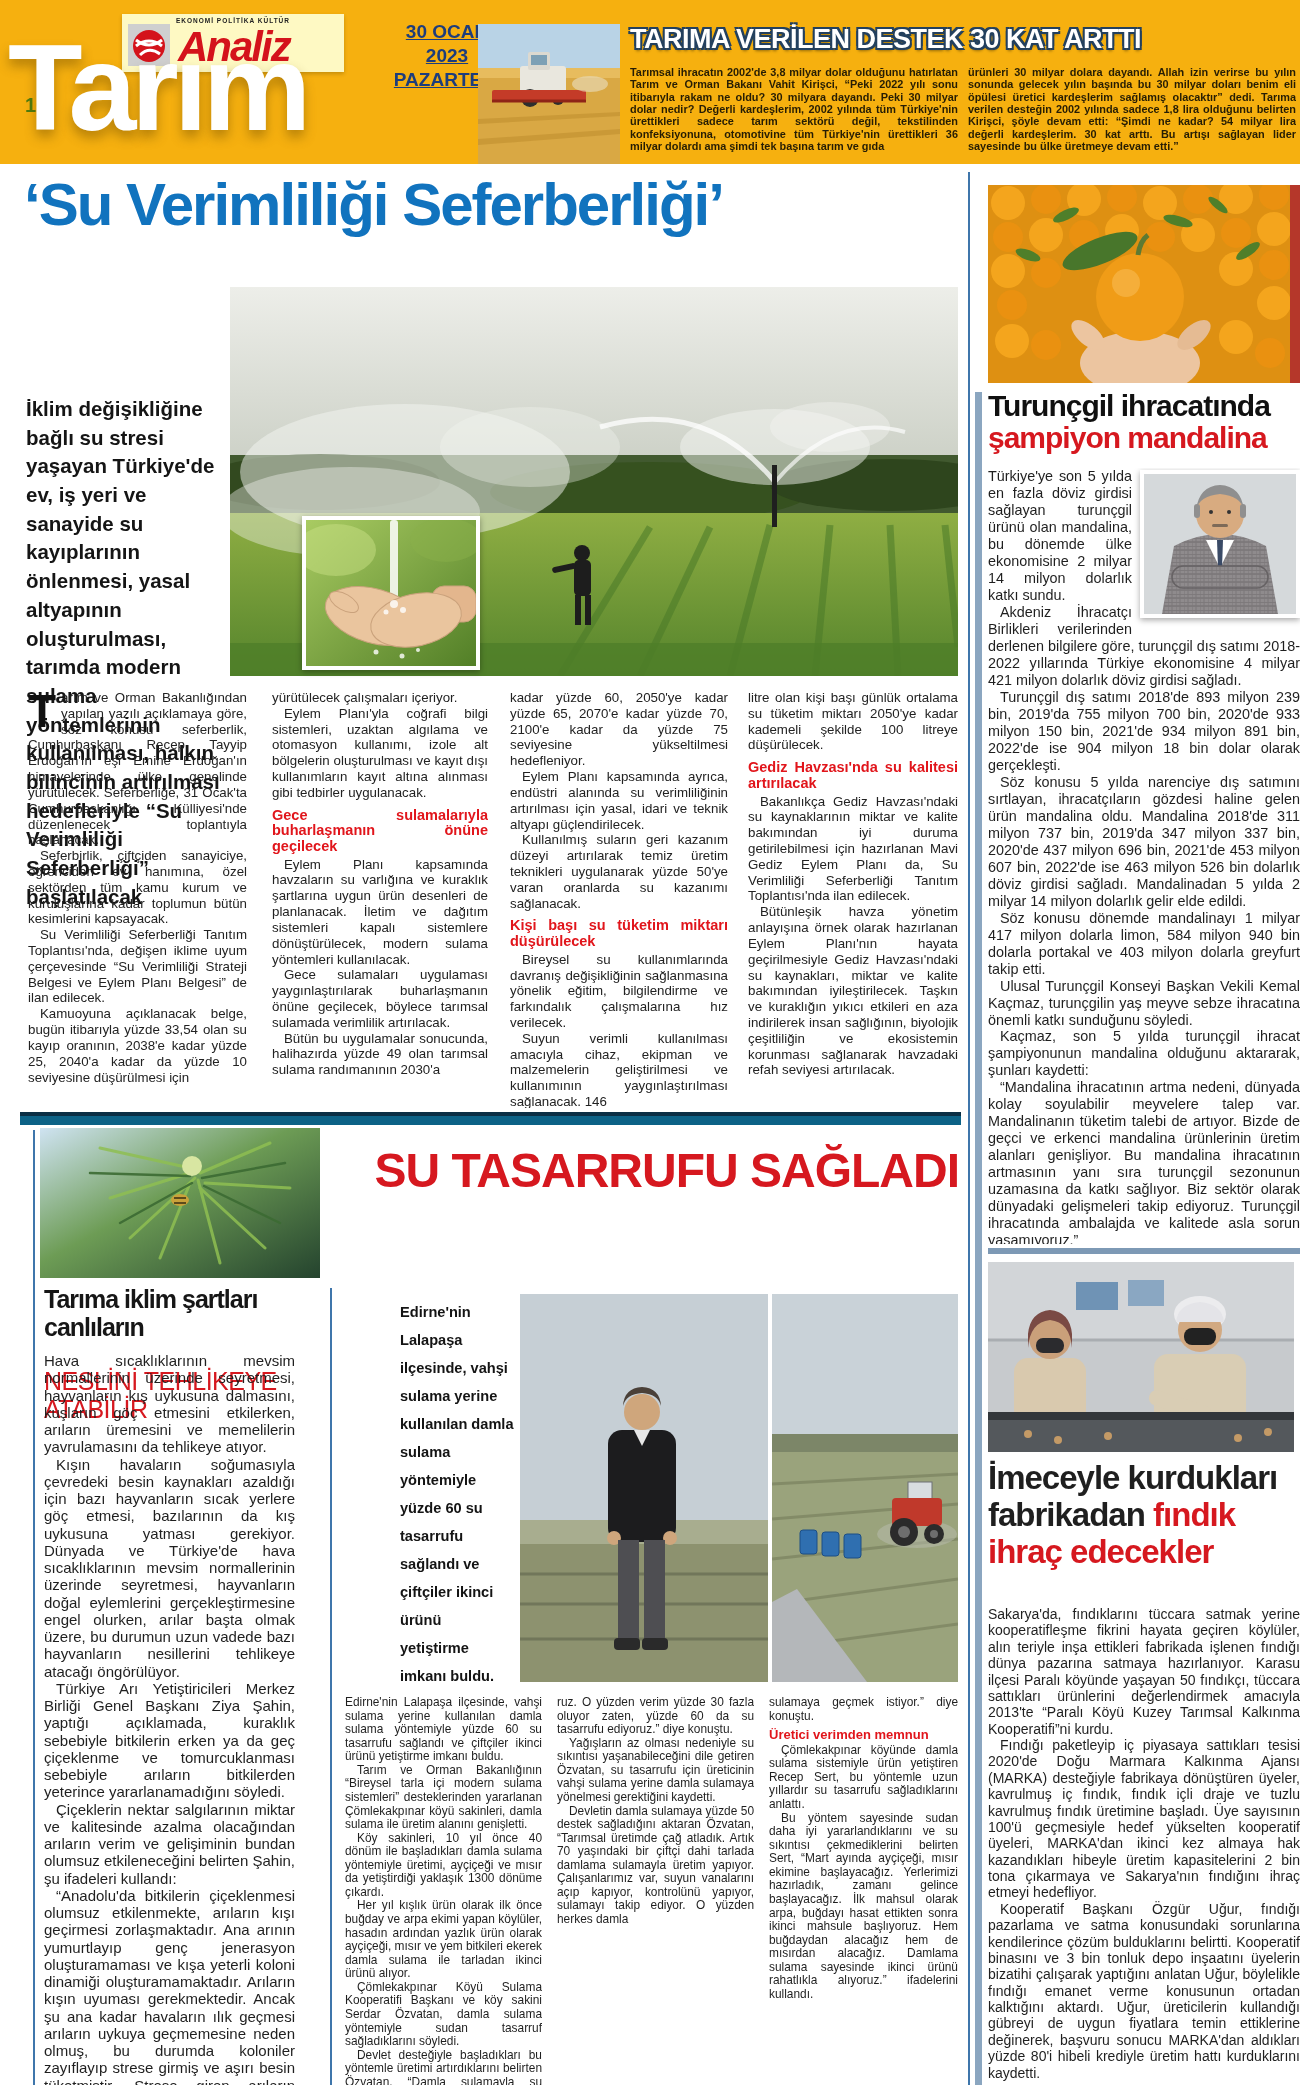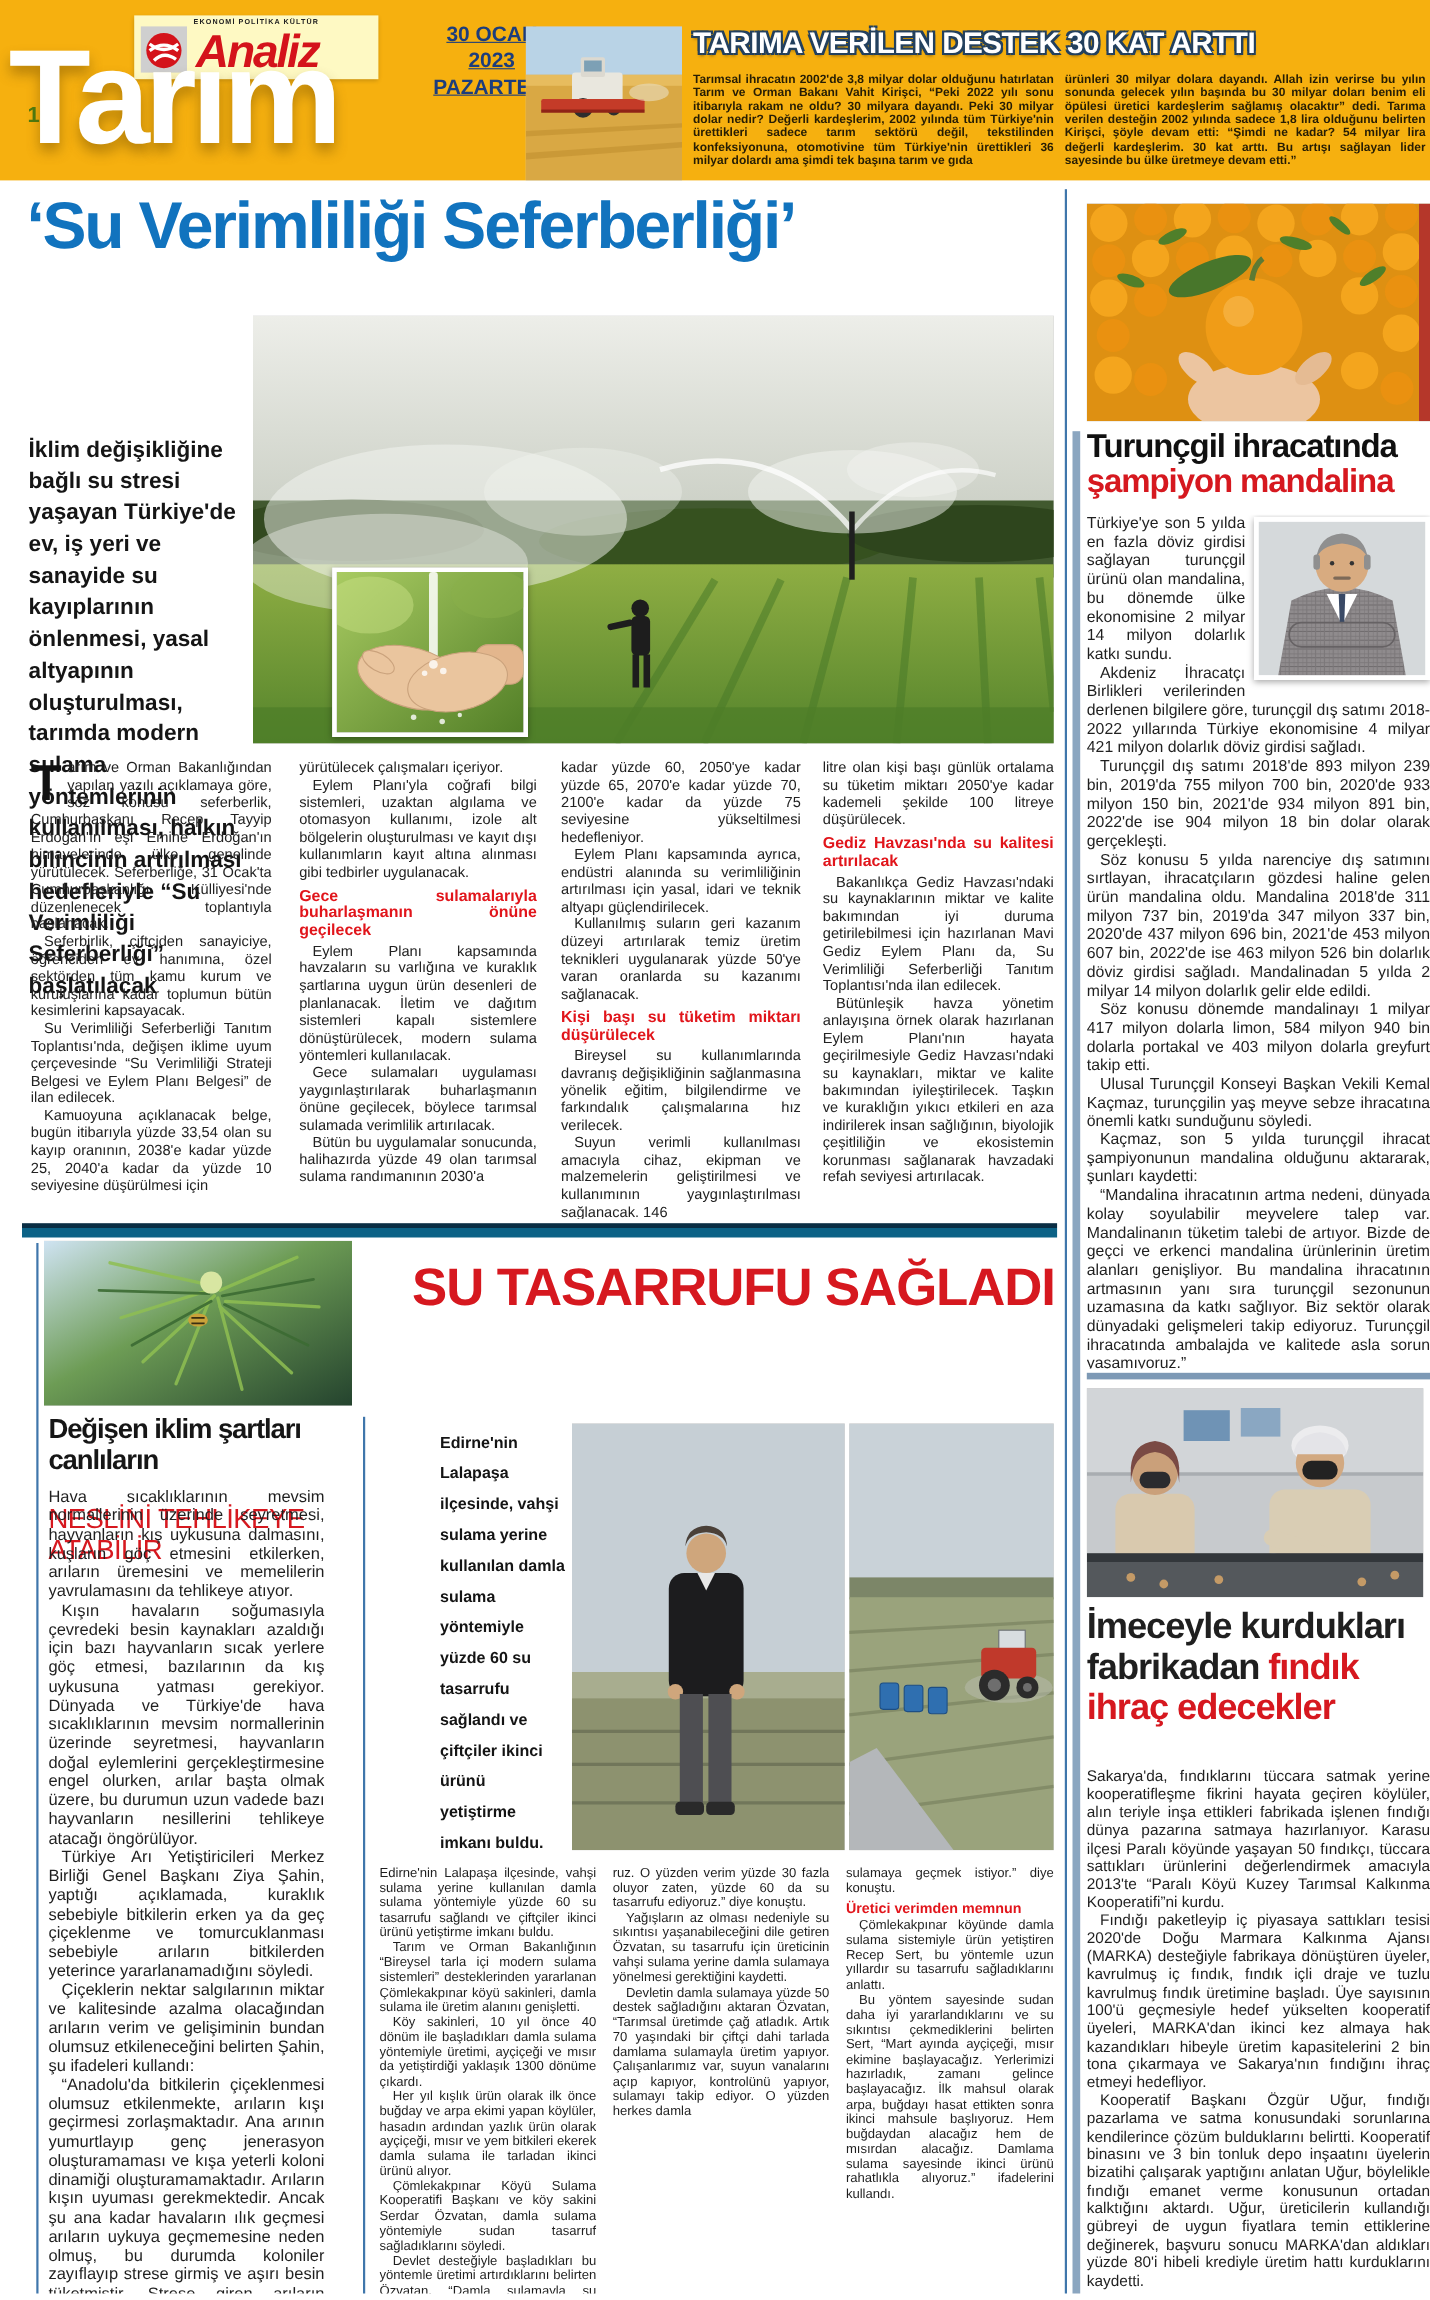--- a/index.html
+++ b/index.html
@@ -389,21 +389,21 @@
           <path d="M162,50 L245,35"></path>
           <path d="M164,58 L240,95"></path>
       </g>
       <circle cx="152" cy="38" r="10" fill="#d8e6a2"></circle>
       <ellipse cx="140" cy="72" rx="9" ry="6" fill="#caa23a"></ellipse>
       <path d="M134,70 h12 M134,75 h12" stroke="#3a2f12" stroke-width="1.6"></path>
     </svg>
   </div>
 
   <div class="abs cl-title">
-    <span class="clt1">Değişen iklim şartları canlıların</span>
+    <span class="clt1">Tarıma iklim şartları canlıların</span>
     <span class="clt2">NESLİNİ TEHLİKEYE ATABİLİR</span>
   </div>
   <div class="abs cl-body">
     <p class="bp">Hava sıcaklıklarının mevsim normallerinin üzerinde seyretmesi, hayvanların kış uykusuna dalmasını, kuşların göç etmesini etkilerken, arıların üremesini ve memelilerin yavrulamasını da tehlikeye atıyor.</p>
     <p class="bp ind">Kışın havaların soğumasıyla çevredeki besin kaynakları azaldığı için bazı hayvanların sıcak yerlere göç etmesi, bazılarının da kış uykusuna yatması gerekiyor. Dünyada ve Türkiye'de hava sıcaklıklarının mevsim normallerinin üzerinde seyretmesi, hayvanların doğal eylemlerini gerçekleştirmesine engel olurken, arılar başta olmak üzere, bu durumun uzun vadede bazı hayvanların nesillerini tehlikeye atacağı öngörülüyor.</p>
     <p class="bp ind">Türkiye Arı Yetiştiricileri Merkez Birliği Genel Başkanı Ziya Şahin, yaptığı açıklamada, kuraklık sebebiyle bitkilerin erken ya da geç çiçeklenme ve tomurcuklanması sebebiyle arıların bitkilerden yeterince yararlanamadığını söyledi.</p>
     <p class="bp ind">Çiçeklerin nektar salgılarının miktar ve kalitesinde azalma olacağından arıların verim ve gelişiminin bundan olumsuz etkileneceğini belirten Şahin, şu ifadeleri kullandı:</p>
     <p class="bp ind">“Anadolu'da bitkilerin çiçeklenmesi olumsuz etkilenmekte, arıların kışı geçirmesi zorlaşmaktadır. Ana arının yumurtlayıp genç jenerasyon oluşturamaması ve kışa yeterli koloni dinamiği oluşturamamaktadır. Arıların kışın uyuması gerekmektedir. Ancak şu ana kadar havaların ılık geçmesi arıların uykuya geçmemesine neden olmuş, bu durumda koloniler zayıflayıp strese girmiş ve aşırı besin tüketmiştir. Strese giren arıların bağışıklığı zayıflamaktadır. Bağışıklığı zayıflayan arıların ise yaşadığı ortamda uykuda bulunan bakteri, virüs, parazit ve mantarlar harekete geçerek hızlı bir şekilde üreyip arılara zarar vermektedir. Çünkü kuraklık, koloni kayıpları, koloni korelasyonunda ve arı ürünlerinde azalmanın yanı sıra arıcıların sosyal ve ekonomik kayba uğramalarına sebep olmaktadır.”</p>
   </div>
 

